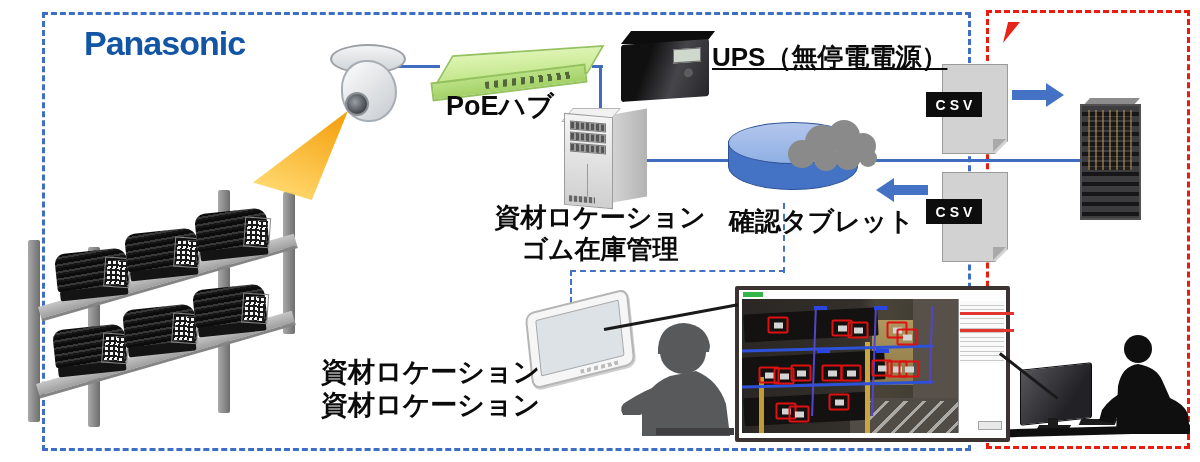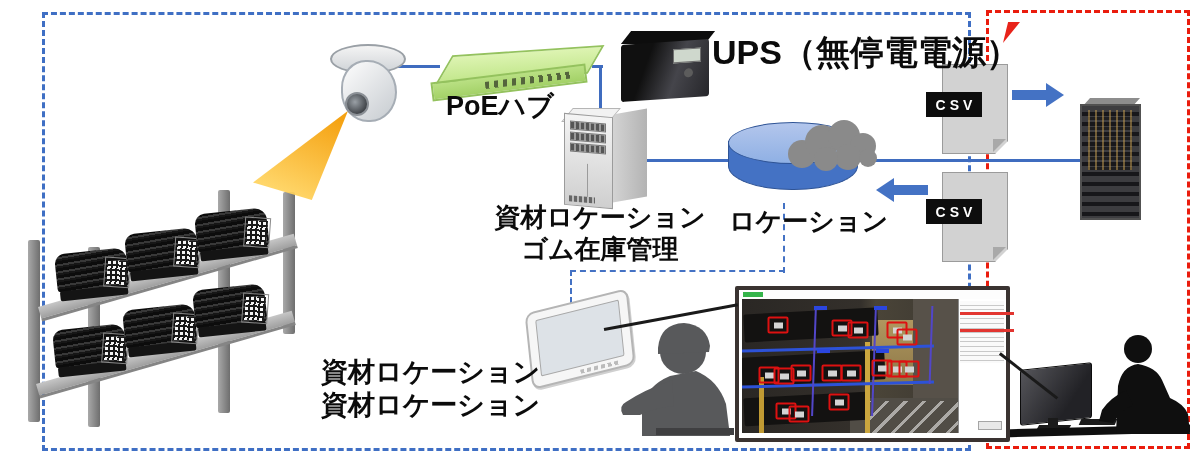--- a/index.html
+++ b/index.html
@@ -98,21 +98,21 @@
   
   .rack-top{left:1086px;top:98px;width:50px;height:9px;background:#8d8d8d;transform:skewX(-42deg);z-index:4;}
   .rack-body{left:1080px;top:104px;width:57px;height:112px;border:2px solid #515151;z-index:4;
     background:repeating-linear-gradient(180deg,#3d3d40 0 6px,#17171a 6px 10px);}
   .rack-body .dots{position:absolute;left:6px;top:4px;width:44px;height:60px;
     background:repeating-linear-gradient(90deg,rgba(200,160,80,.5) 0 2px,transparent 2px 7px),repeating-linear-gradient(180deg,transparent 0 7px,rgba(0,0,0,.5) 7px 10px);}
 
   
   .lbl{color:#0b0b0b;font-weight:700;z-index:6;line-height:1.22;}
   .lbl-hub{left:446px;top:90px;font-size:27px;}
-  .lbl-ups{left:712px;top:32px;font-size:34px;}
+  .lbl-ups{left:712px;top:42px;font-size:26px;text-decoration:underline;}
   .lbl-srv{left:487px;top:202px;width:226px;font-size:26px;text-align:center;}
   .lbl-db{left:729px;top:206px;font-size:26px;}
   .lbl-tab{left:321px;top:356px;font-size:27px;}
   .lbl-core{left:1001px;top:228px;font-size:26px;line-height:1.3;}
 
   
   .tablet{left:527px;top:301px;width:102px;height:72px;background:#f6f6f6;border:2px solid #b5b5b5;border-radius:9px;
     transform:rotate(-14deg) skewX(-8deg);z-index:5;box-shadow:1px 2px 0 #d0d0d0;}
   .tablet .scr{position:absolute;left:8px;top:7px;right:8px;bottom:9px;background:#dde2e7;border:1px solid #a8a8a8;border-radius:2px;}
   .tablet .btns{position:absolute;right:14px;bottom:2px;width:40px;height:4px;background:repeating-linear-gradient(90deg,#bbb 0 4px,transparent 4px 7px);}
@@ -165,20 +165,21 @@
   .co-a{left:604px;top:328px;width:136px;transform:rotate(-10.5deg);}
   .co-b{left:1000px;top:352px;width:73px;transform:rotate(38deg);}
 </style>
 </head>
 <body>
 
 <div class="canvas">
 
   <div class="abs zone-pana"></div>
   <div class="abs zone-bs"></div>
+  <div class="abs pana-logo">Panasonic</div>
   <div class="abs bs-tri"></div>
 
   <div class="abs line l-cam-hub"></div>
   <div class="abs line l-hub-corner"></div>
   <div class="abs line l-hub-down"></div>
   <div class="abs line l-main"></div>
 
   <div class="abs dash-v1"></div>
   <div class="abs dash-h"></div>
   <div class="abs dash-v2"></div>
@@ -278,21 +279,21 @@
       <div class="dots"></div>
     </div>
 
   <div class="abs lbl lbl-hub">PoEハブ</div>
   <div class="abs lbl lbl-ups">UPS（無停電電源）</div>
   <div class="abs lbl lbl-srv">
     <div>資材ロケーション</div>
     <div>ゴム在庫管理</div>
   </div>
   <div class="abs lbl lbl-db">
-    <div>ロケーション</div>
+    <div>確認タブレット</div>
   </div>
   <div class="abs lbl lbl-tab">
     <div>資材ロケーション</div>
     <div>資材ロケーション</div>
   </div>
 
   <div class="abs tablet">
     <div class="scr"></div>
     <div class="btns"></div>
   </div>

